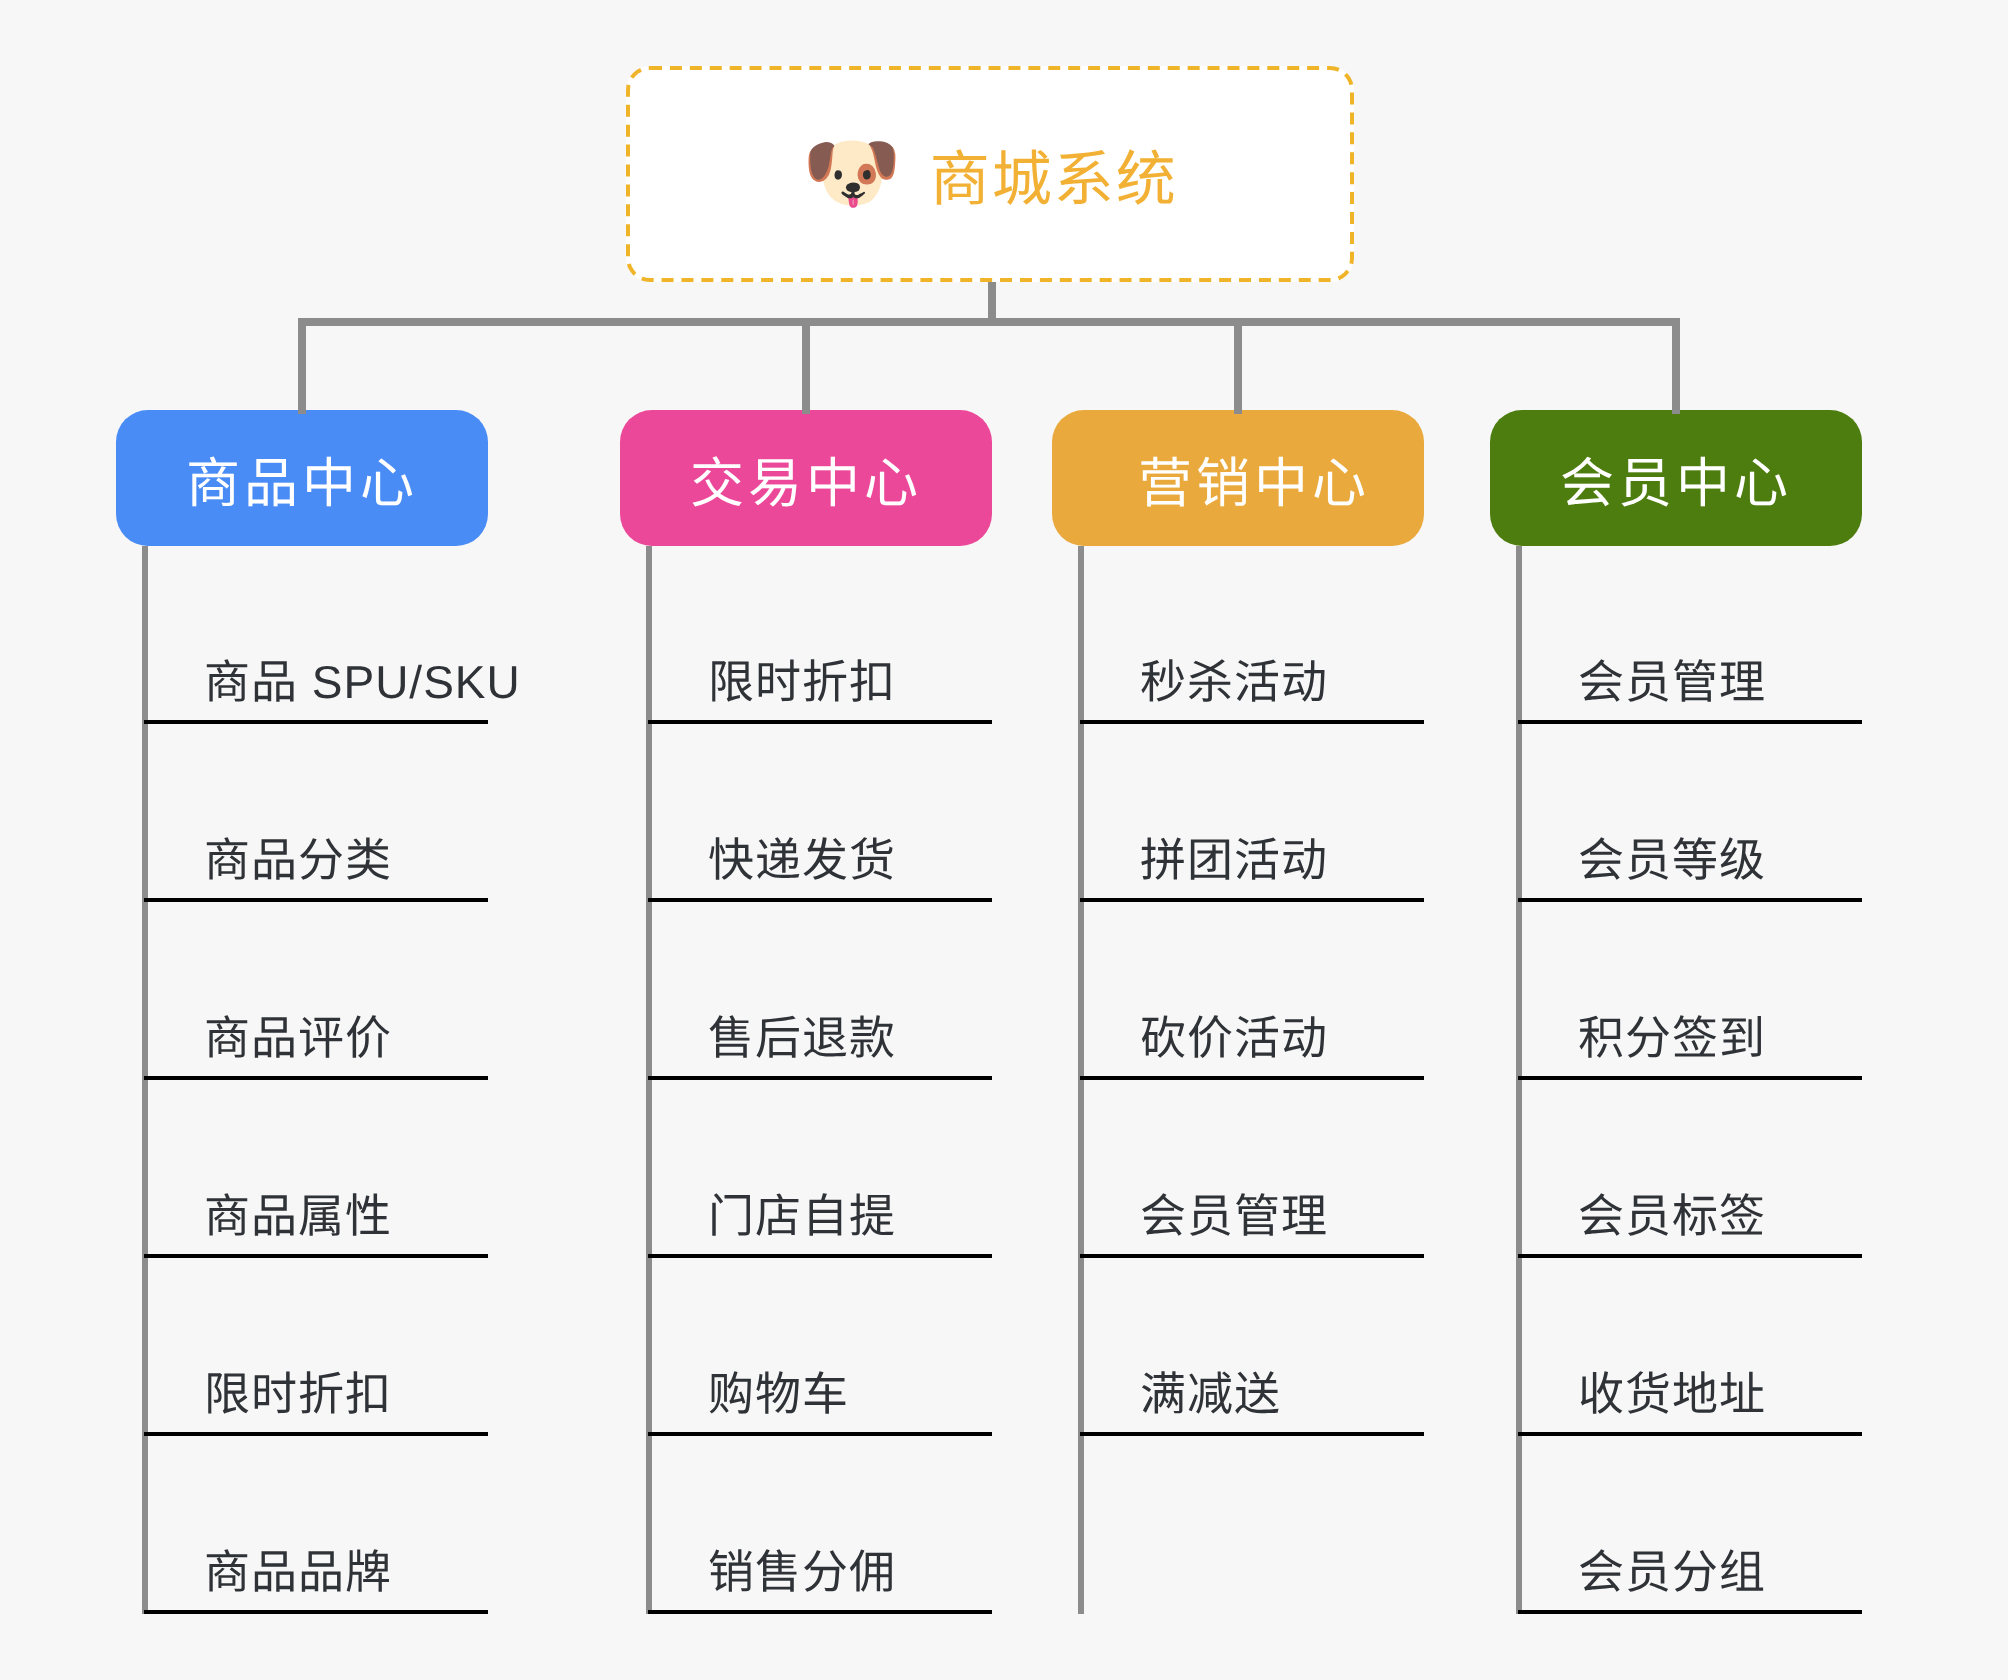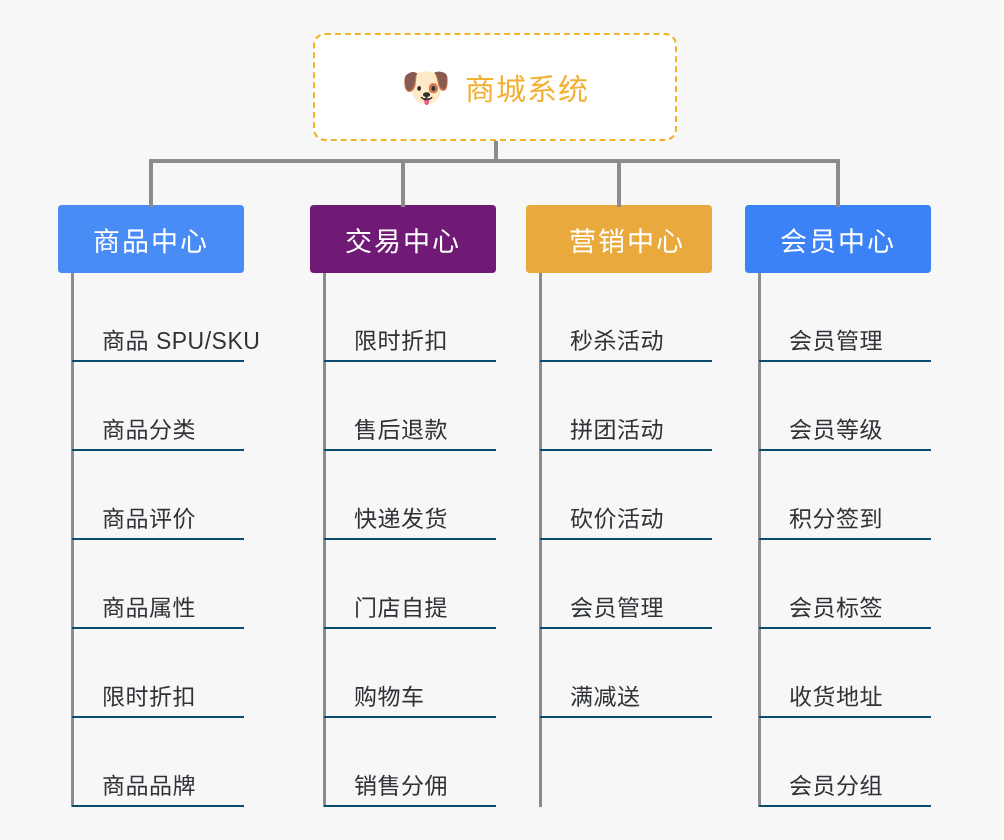--- a/index.html
+++ b/index.html
@@ -76,21 +76,21 @@
   }
 
   
   .column {
     position: absolute;
     top: 205px;
     width: 186px;
   }
   .col-header {
     height: 68px;
-    border-radius: 4px;
+    border-radius: 16px;
     display: flex;
     align-items: center;
     justify-content: center;
     color: #ffffff;
     font-size: 27px;
     letter-spacing: 2px;
     white-space: nowrap;
   }
 
   
@@ -109,21 +109,21 @@
   }
   .leaf-item {
     position: relative;
     height: 89px;
     box-sizing: border-box;
     display: flex;
     align-items: flex-end;
     justify-content: flex-start;
     padding-left: 30px;
     padding-bottom: 6px;
-    border-bottom: 2px solid #0c4a6e;
+    border-bottom: 2px solid #000000;
   }
   .leaf-label {
     font-size: 23px;
     color: #2f3337;
     white-space: nowrap;
     line-height: 1.1;
     letter-spacing: 0.5px;
   }
 </style>
 </head>
@@ -160,33 +160,33 @@
           </div>
           <div class="leaf-item">
             <span class="leaf-label">限时折扣</span>
           </div>
           <div class="leaf-item">
             <span class="leaf-label">商品品牌</span>
           </div>
         </div>
       </div>
       <div class="column" style="left: 310px;">
-        <div class="col-header" style="background: #701a75;">
+        <div class="col-header" style="background: #ec4899;">
           <span>交易中心</span>
         </div>
         <div class="leaf-list">
           <div class="leaf-spine" style="height: 534px;"></div>
           <div class="leaf-item">
             <span class="leaf-label">限时折扣</span>
           </div>
           <div class="leaf-item">
+            <span class="leaf-label">快递发货</span>
+          </div>
+          <div class="leaf-item">
             <span class="leaf-label">售后退款</span>
-          </div>
-          <div class="leaf-item">
-            <span class="leaf-label">快递发货</span>
           </div>
           <div class="leaf-item">
             <span class="leaf-label">门店自提</span>
           </div>
           <div class="leaf-item">
             <span class="leaf-label">购物车</span>
           </div>
           <div class="leaf-item">
             <span class="leaf-label">销售分佣</span>
           </div>
@@ -209,21 +209,21 @@
           </div>
           <div class="leaf-item">
             <span class="leaf-label">会员管理</span>
           </div>
           <div class="leaf-item">
             <span class="leaf-label">满减送</span>
           </div>
         </div>
       </div>
       <div class="column" style="left: 745px;">
-        <div class="col-header" style="background: #3b82f6;">
+        <div class="col-header" style="background: #4d7c0f;">
           <span>会员中心</span>
         </div>
         <div class="leaf-list">
           <div class="leaf-spine" style="height: 534px;"></div>
           <div class="leaf-item">
             <span class="leaf-label">会员管理</span>
           </div>
           <div class="leaf-item">
             <span class="leaf-label">会员等级</span>
           </div>

